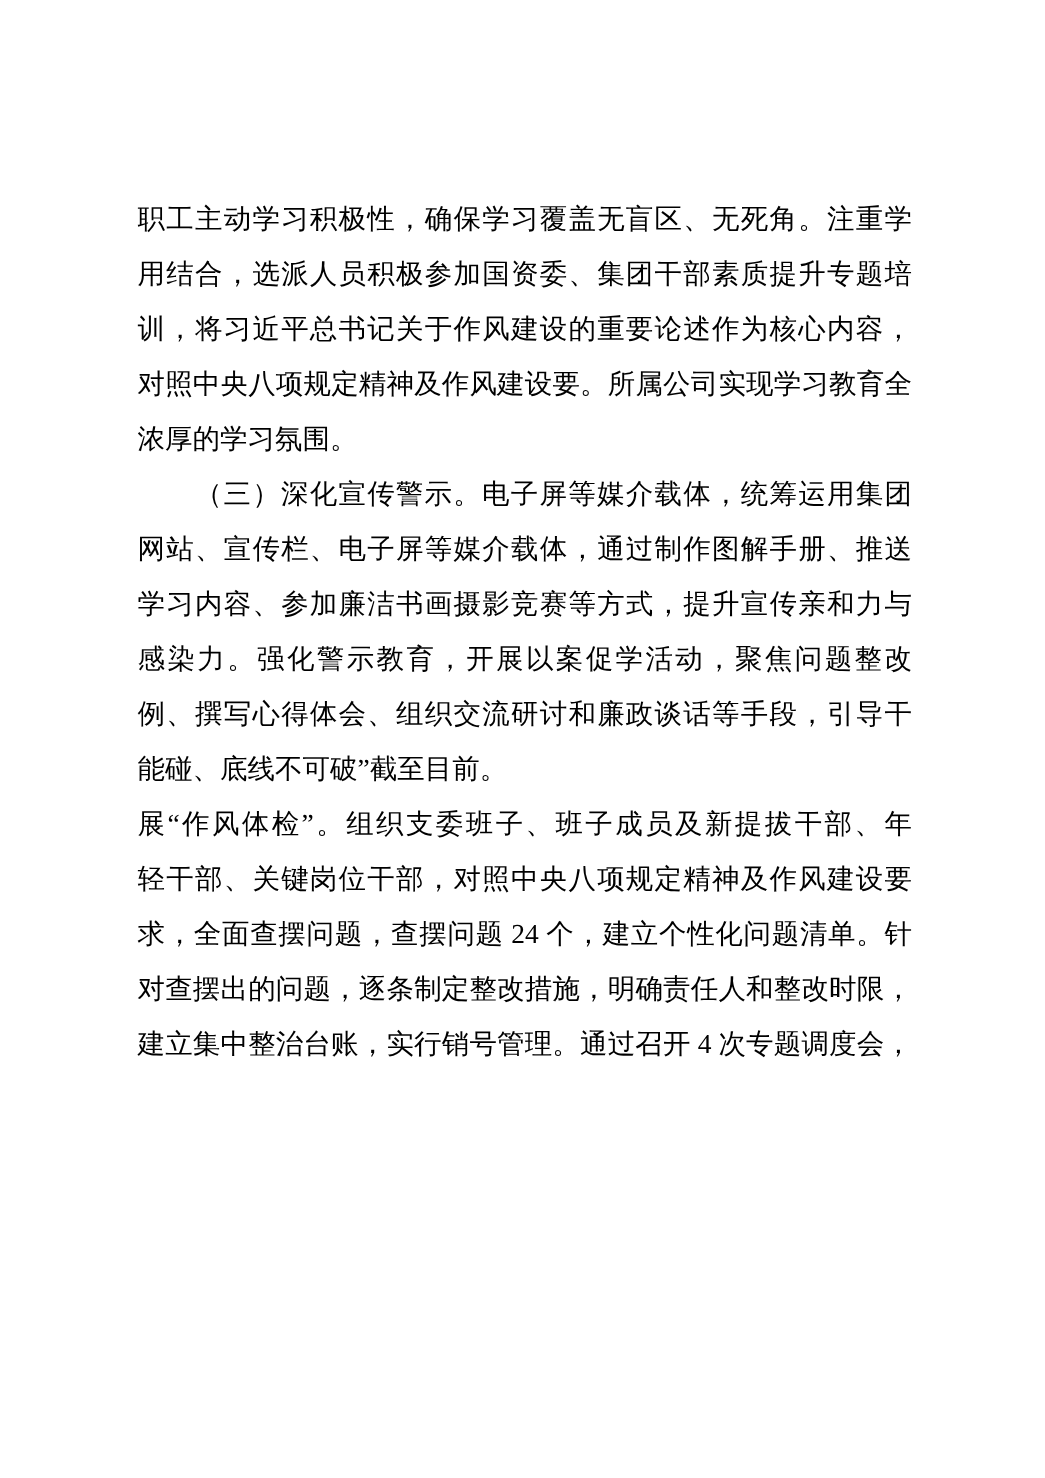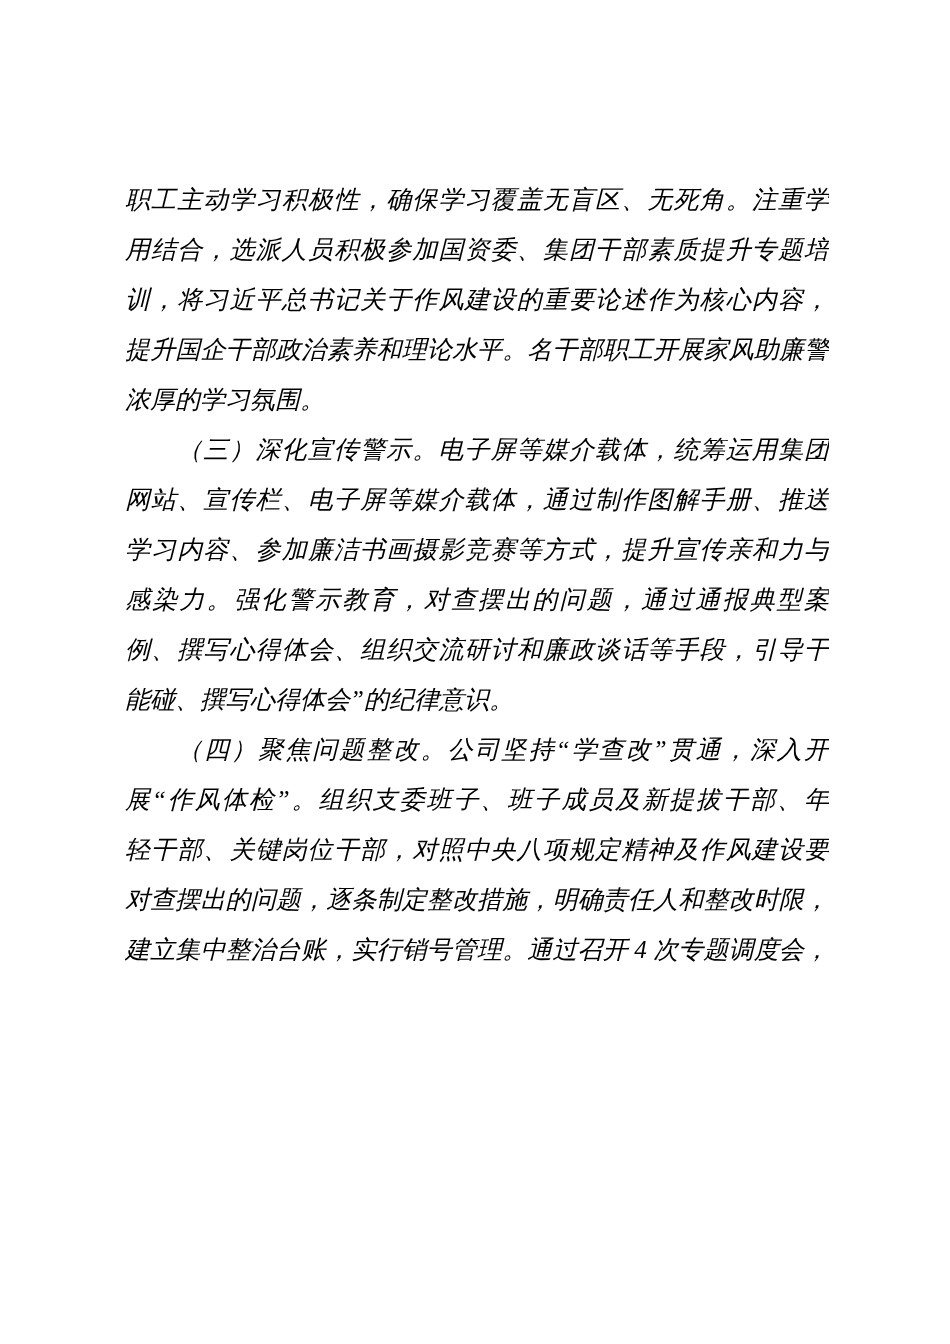--- a/index.html
+++ b/index.html
@@ -21,21 +21,20 @@
   }
   .content {
     position: absolute;
     left: 125px;
     top: 175px;
     width: 704px;
     color: #000000;
     font-size: 25px;
     line-height: 50px;
     letter-spacing: 0;
-    font-style: italic;
   }
   .line {
     height: 50px;
     overflow: hidden;
     text-align: justify;
     text-align-last: justify;
   }
   .line.end {
     text-align: center;
     text-align-last: left;
@@ -46,30 +45,30 @@
 </style>
 </head>
 <body>
 
 <div class="page">
   <div class="content">
 
     <div class="line">职工主动学习积极性，确保学习覆盖无盲区、无死角。注重学</div>
     <div class="line">用结合，选派人员积极参加国资委、集团干部素质提升专题培</div>
     <div class="line">训，将习近平总书记关于作风建设的重要论述作为核心内容，</div>
-    <div class="line">提升国企干部政治素养和理论水平。名干部职工开展家风助廉警</div>
+    <div class="line">对照中央八项规定精神及作风建设要。所属公司实现学习教育全</div>
     <div class="line end">浓厚的学习氛围。</div>
 
     <div class="line indent">（三）深化宣传警示。电子屏等媒介载体，统筹运用集团</div>
     <div class="line">网站、宣传栏、电子屏等媒介载体，通过制作图解手册、推送</div>
     <div class="line">学习内容、参加廉洁书画摄影竞赛等方式，提升宣传亲和力与</div>
-    <div class="line">感染力。强化警示教育，对查摆出的问题，通过通报典型案</div>
+    <div class="line">感染力。强化警示教育，开展以案促学活动，聚焦问题整改</div>
     <div class="line">例、撰写心得体会、组织交流研讨和廉政谈话等手段，引导干</div>
-    <div class="line end">能碰、撰写心得体会”的纪律意识。</div>
+    <div class="line end">能碰、底线不可破”截至目前。</div>
 
-    <div class="line indent">（四）聚焦问题整改。公司坚持“学查改”贯通，深入开</div>
     <div class="line">展“作风体检”。组织支委班子、班子成员及新提拔干部、年</div>
     <div class="line">轻干部、关键岗位干部，对照中央八项规定精神及作风建设要</div>
+    <div class="line">求，全面查摆问题，查摆问题 24 个，建立个性化问题清单。针</div>
     <div class="line">对查摆出的问题，逐条制定整改措施，明确责任人和整改时限，</div>
     <div class="line">建立集中整治台账，实行销号管理。通过召开 4 次专题调度会，</div>
 
   </div>
 </div>
 
 </body></html>

